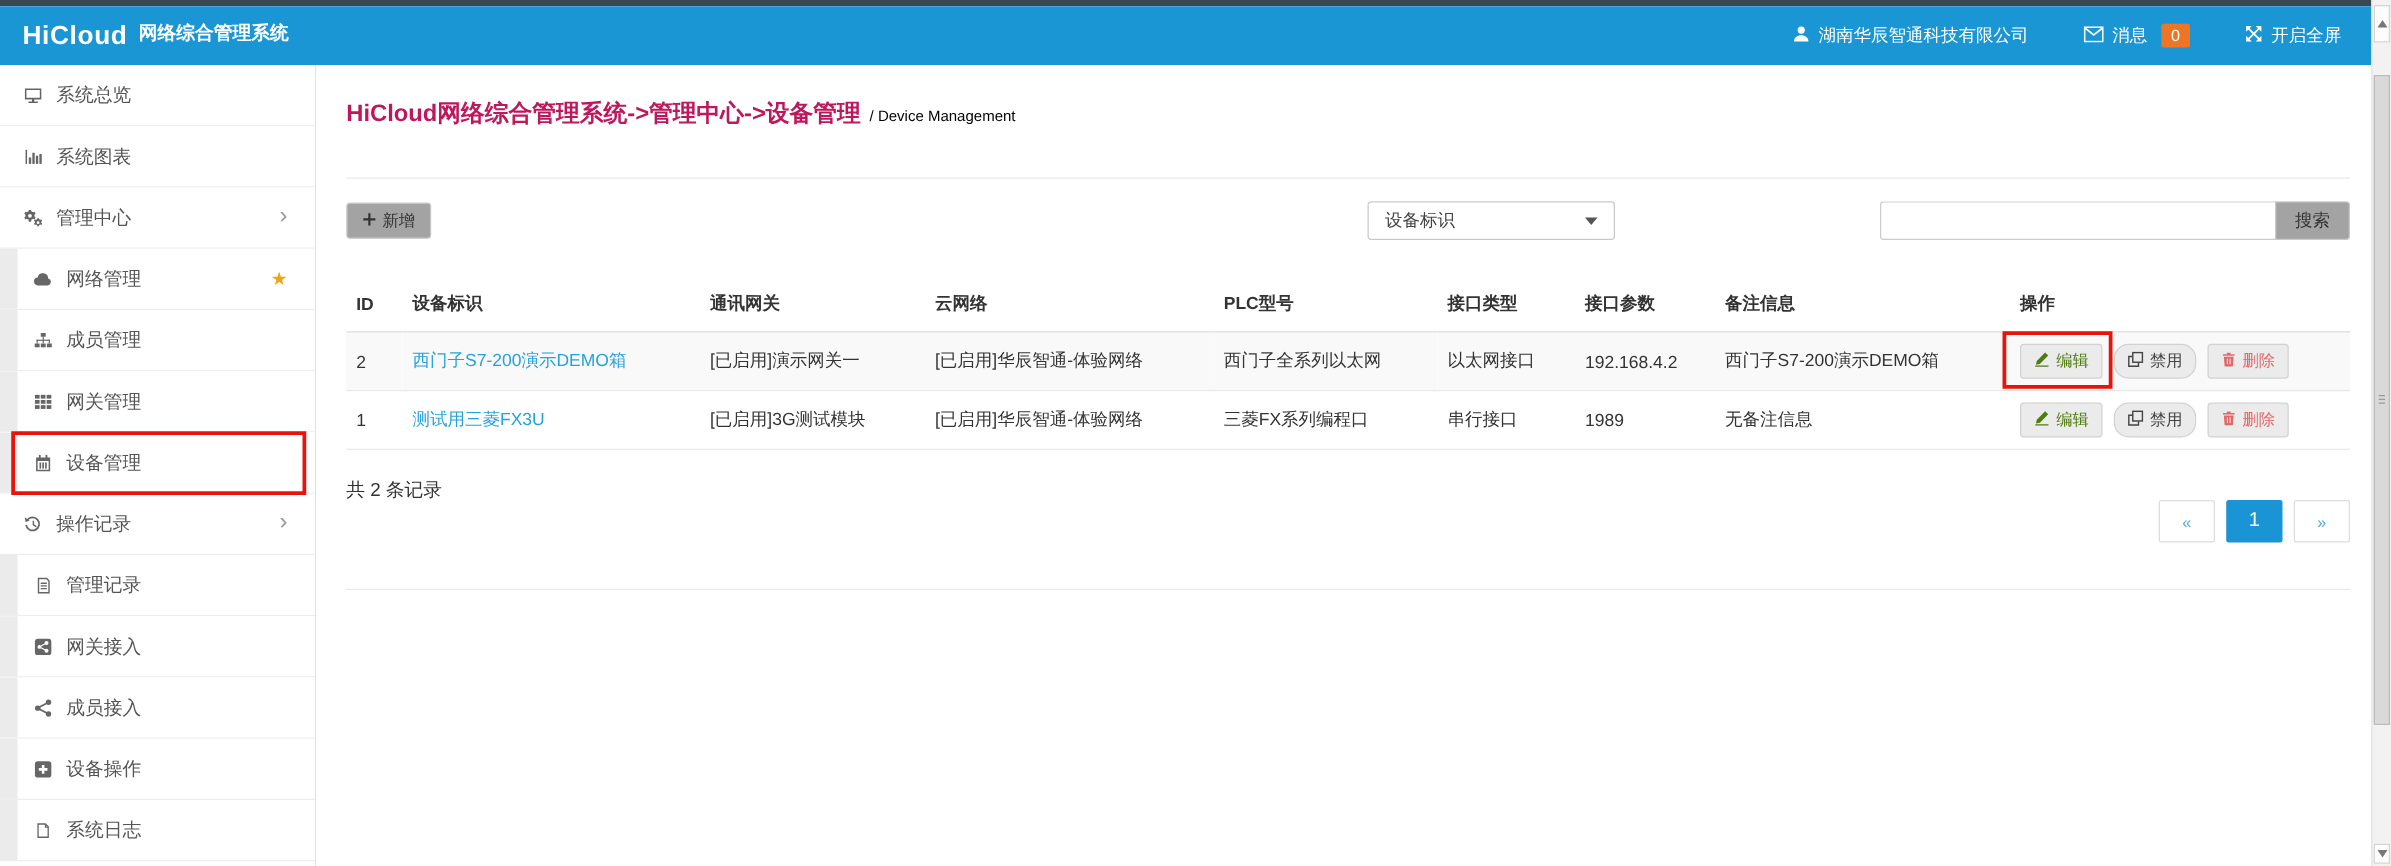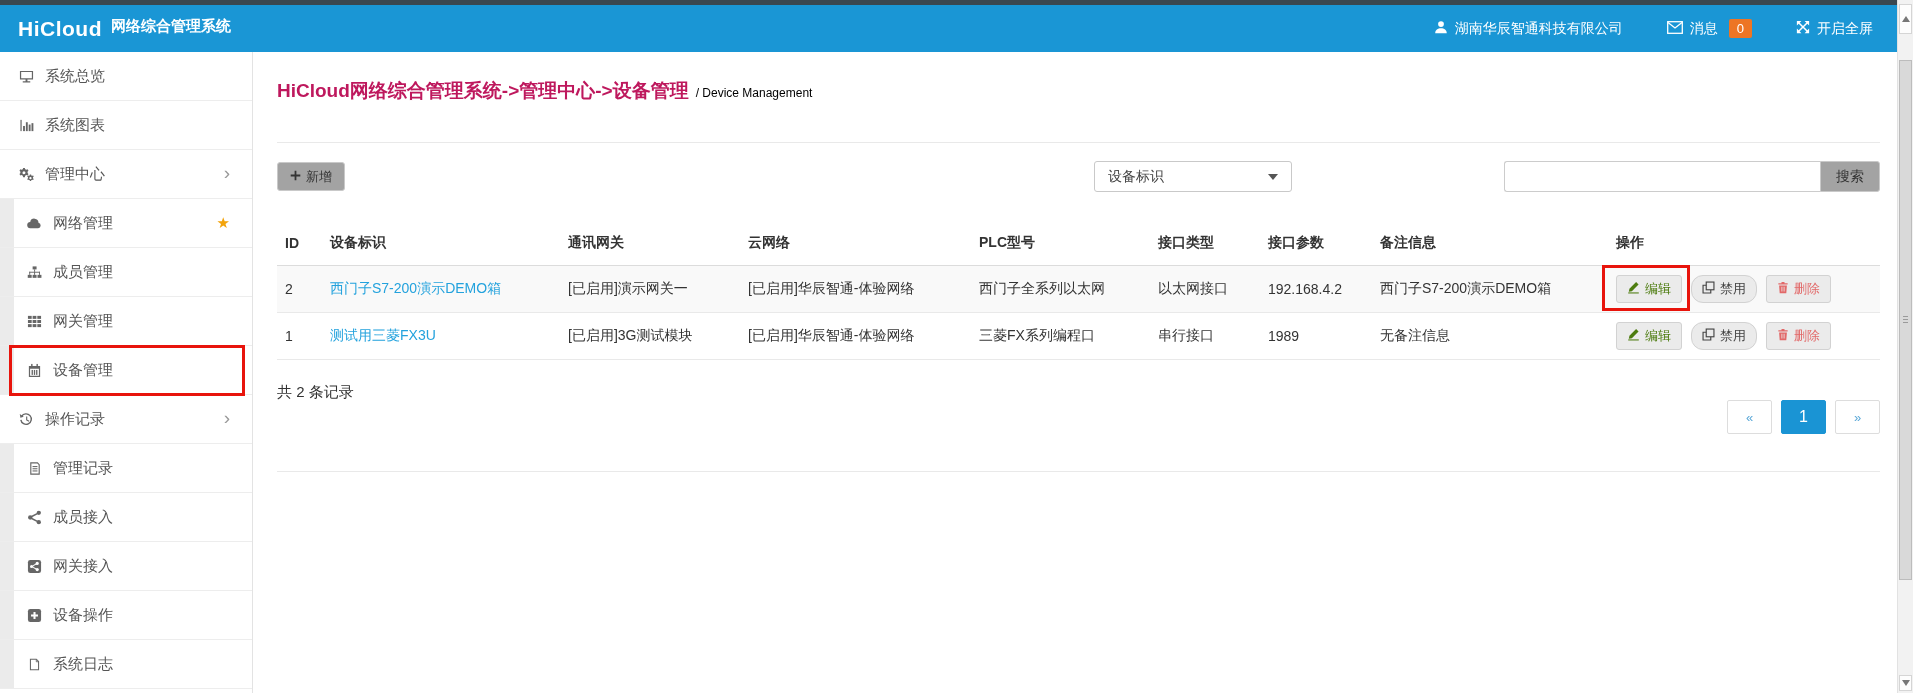--- a/index.html
+++ b/index.html
@@ -239,49 +239,49 @@
               <path d="M5.2 8.3h5.6"></path>
               <path d="M5.2 10.8h5.6"></path>
             </g>
           </svg>
         </span>
         <span class="lbl">管理记录</span>
       </div>
       <div class="side-item sub">
         <span class="ic">
           <svg width="15" height="15" viewBox="0 0 16 16">
-            <g fill="currentColor">
-              <circle cx="12.6" cy="3" r="2.3"></circle>
-              <circle cx="3.4" cy="8" r="2.3"></circle>
-              <circle cx="12.6" cy="13" r="2.3"></circle>
-            </g>
-            <g stroke="currentColor" stroke-width="1.5">
-              <path d="M4.5 7.2l7-3.6"></path>
-              <path d="M4.5 8.8l7 3.6"></path>
-            </g>
-          </svg>
-        </span>
-        <span class="lbl">成员接入</span>
-      </div>
-      <div class="side-item sub">
-        <span class="ic">
-          <svg width="15" height="15" viewBox="0 0 16 16">
             <rect x="1" y="1" width="14" height="14" rx="2.5" fill="currentColor"></rect>
             <g fill="#fff">
               <circle cx="10.9" cy="4.7" r="1.7"></circle>
               <circle cx="4.9" cy="8" r="1.7"></circle>
               <circle cx="10.9" cy="11.3" r="1.7"></circle>
             </g>
             <g stroke="#fff" stroke-width="1.1">
               <path d="M6.2 7.3l4-2.2"></path>
               <path d="M6.2 8.7l4 2.2"></path>
             </g>
           </svg>
         </span>
         <span class="lbl">网关接入</span>
+      </div>
+      <div class="side-item sub">
+        <span class="ic">
+          <svg width="15" height="15" viewBox="0 0 16 16">
+            <g fill="currentColor">
+              <circle cx="12.6" cy="3" r="2.3"></circle>
+              <circle cx="3.4" cy="8" r="2.3"></circle>
+              <circle cx="12.6" cy="13" r="2.3"></circle>
+            </g>
+            <g stroke="currentColor" stroke-width="1.5">
+              <path d="M4.5 7.2l7-3.6"></path>
+              <path d="M4.5 8.8l7 3.6"></path>
+            </g>
+          </svg>
+        </span>
+        <span class="lbl">成员接入</span>
       </div>
       <div class="side-item sub">
         <span class="ic">
           <svg width="15" height="15" viewBox="0 0 16 16">
             <rect x="1" y="1" width="14" height="14" rx="2.5" fill="currentColor"></rect>
             <g stroke="#fff" stroke-width="2.2">
               <path d="M8 4.3v7.4"></path>
               <path d="M4.3 8h7.4"></path>
             </g>
           </svg>

